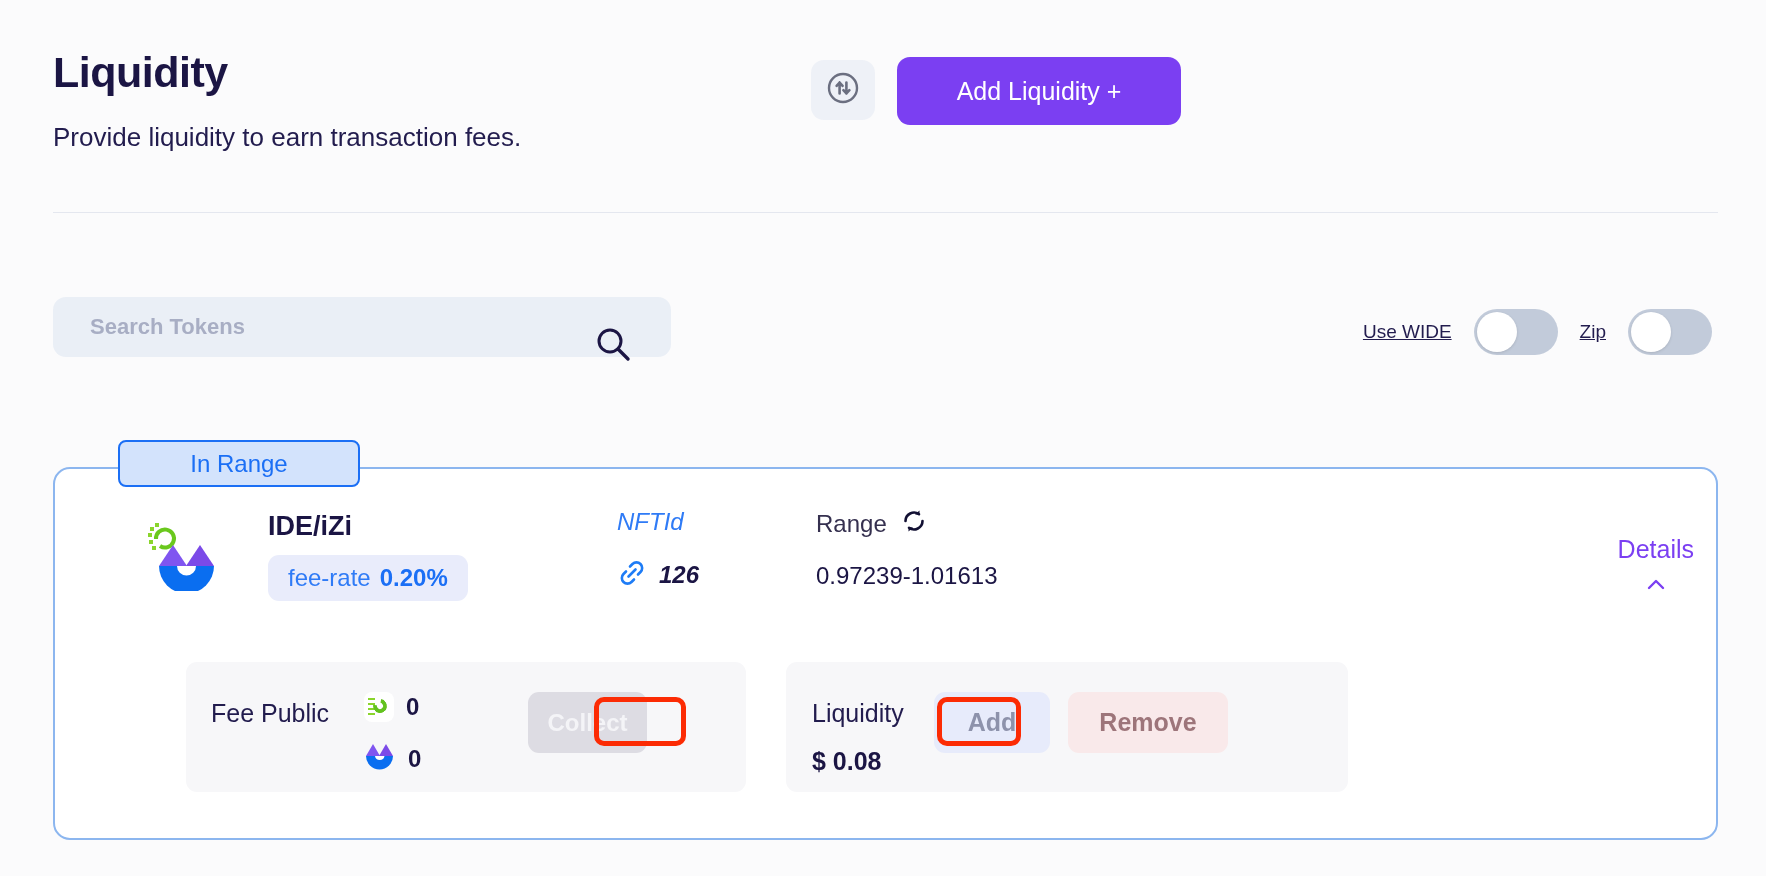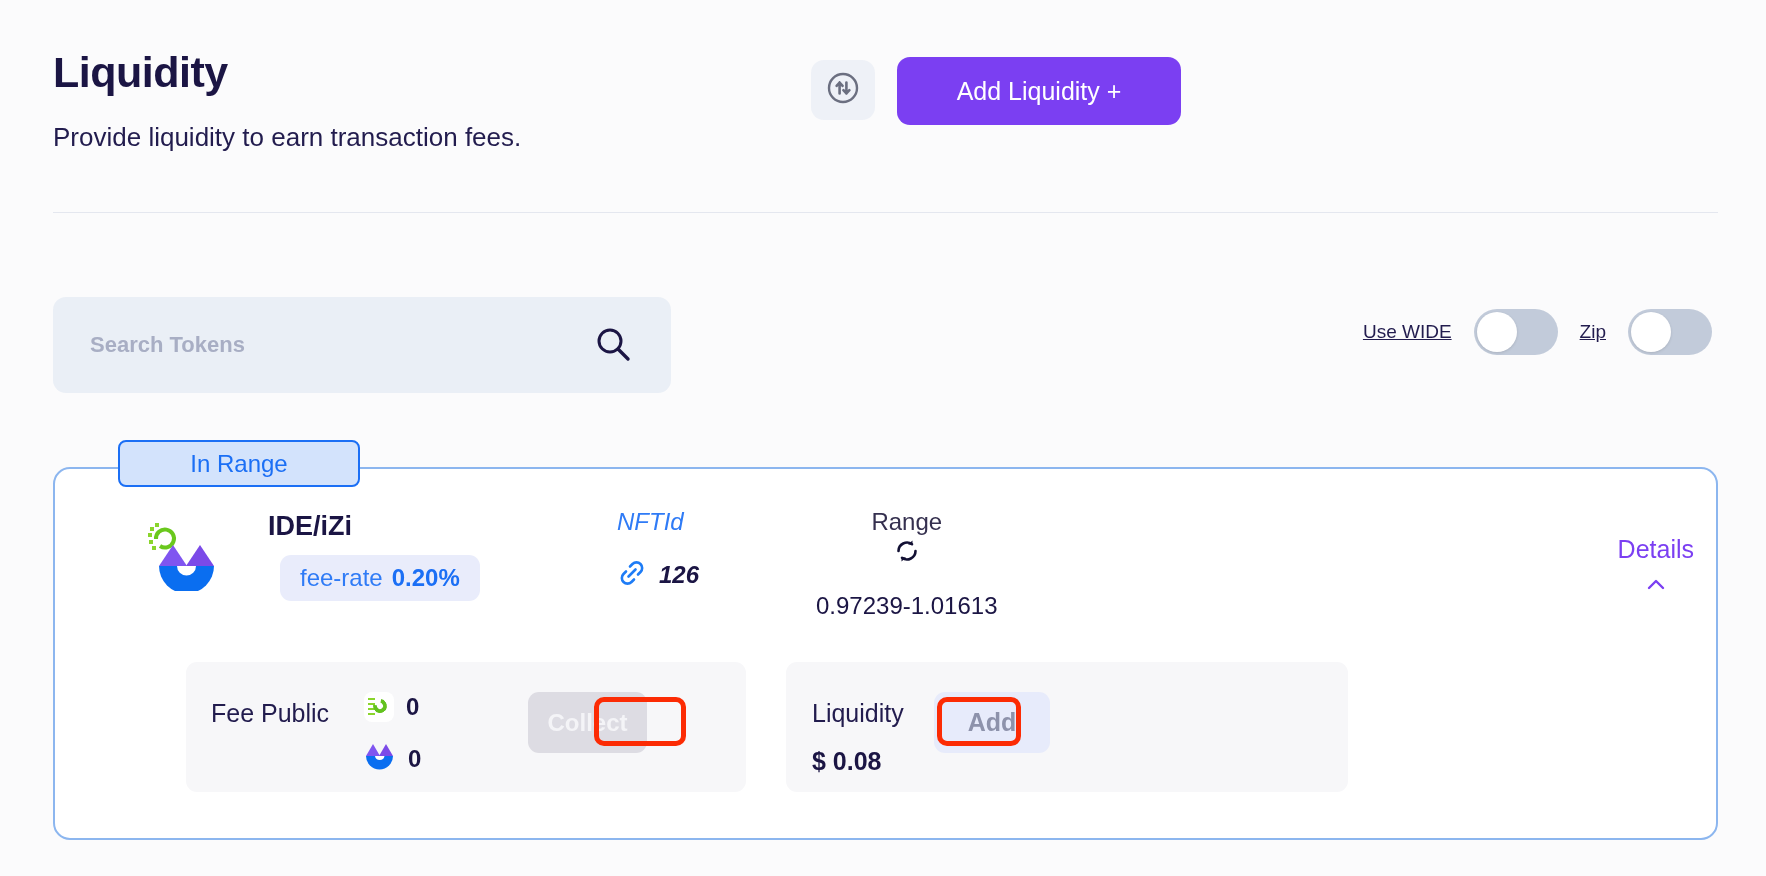--- a/index.html
+++ b/index.html
@@ -52,21 +52,21 @@
   .net-name { margin-left: 16px; font-size: 25px; font-weight: 700; color: #1b1544; white-space: nowrap; }
   .chev-box {
     position: absolute; right: 17px; top: 11px; width: 46px; height: 46px;
     background: #dfe3e9; border-radius: 11px;
     display: flex; align-items: center; justify-content: center; cursor: pointer;
   }
   .divider { position: absolute; left: 53px; top: 212px; width: 1665px; height: 1px; background: #e4e7ef; }
 
   
   .search-box {
-    position: absolute; left: 53px; top: 297px; width: 618px; height: 96px;
+    position: absolute; left: 53px; top: 297px; width: 618px; height: 60px;
     background: #eaeff6; border-radius: 13px; display: flex; align-items: center;
   }
   .search-box input {
     border: 0; outline: none; background: transparent;
     margin-left: 37px; width: 450px; font-size: 22px; font-weight: 700;
     color: #1b1544; font-family: "Liberation Sans", sans-serif;
   }
   .search-box input::placeholder { color: #a8aec4; font-weight: 700; }
   .search-icon { position: absolute; right: 38px; top: 28px; cursor: pointer; }
 
@@ -84,32 +84,32 @@
     position: absolute; left: 118px; top: 440px; width: 242px; height: 47px;
     background: #d3e3fc; border: 2px solid #1b6ff5; border-radius: 8px;
     display: flex; align-items: center; justify-content: center;
   }
   .range-badge span { color: #1b6ff5; font-size: 24px; }
 
   .pair-icon { position: absolute; left: 146px; top: 519px; width: 76px; height: 72px; }
   .pair-name { position: absolute; left: 268px; top: 511px; font-size: 27px; font-weight: 700; color: #1b1544; }
   .fee-pill {
     position: absolute; left: 268px; top: 555px; height: 46px; padding: 0 20px;
-    background: #e9ecfb; border-radius: 11px; display: flex; align-items: center; gap: 9px; margin-left: 12px;
+    background: #e9ecfb; border-radius: 11px; display: flex; align-items: center; gap: 9px;
   }
   .fee-pill .lbl { color: #2f7bf6; font-size: 24px; }
   .fee-pill .val { color: #1b6ff5; font-size: 24px; font-weight: 700; }
 
   .col-nft { position: absolute; left: 617px; top: 508px; font-style: italic; }
   .col-nft .hd { color: #2f7bf6; font-size: 24px; }
   .col-nft .vrow { display: flex; align-items: center; gap: 12px; margin-top: 22px; }
   .col-nft .vrow .num { font-size: 24px; font-weight: 700; color: #1b1544; }
 
   .col-range { position: absolute; left: 816px; top: 508px; }
-  .col-range .hd { display: flex; align-items: center; gap: 2px; color: #35304f; font-size: 24px; flex-direction: column; }
+  .col-range .hd { display: flex; align-items: center; gap: 14px; color: #35304f; font-size: 24px; }
   .col-range .val { margin-top: 22px; font-size: 24px; color: #1b1544; }
 
   .details-link { position: absolute; right: 72px; top: 535px; display: flex; align-items: center; gap: 9px; cursor: pointer; flex-direction: column; }
   .details-link span { color: #7b3ff2; font-size: 25px; }
 
   .panel { position: absolute; top: 662px; height: 130px; background: #f7f7f9; border-radius: 11px; }
   .panel-fees { left: 186px; width: 560px; }
   .panel-liq { left: 786px; width: 562px; }
 
   .fees-label { position: absolute; left: 25px; top: 37px; font-size: 25px; color: #221c4e; }
@@ -284,17 +284,18 @@
       <span class="n">0</span>
     </div>
 
     <div class="btn-collect">Collect</div>
   </div>
 
   <div class="panel panel-liq">
     <div class="liq-label">Liquidity</div>
     <div class="liq-value">$ 0.08</div>
     <div class="btn-add">Add</div>
+    <div class="btn-remove">Remove</div>
   </div>
 
   <div class="annot annot-collect"></div>
   <div class="annot annot-add"></div>
 </div>
 
 </body></html>

